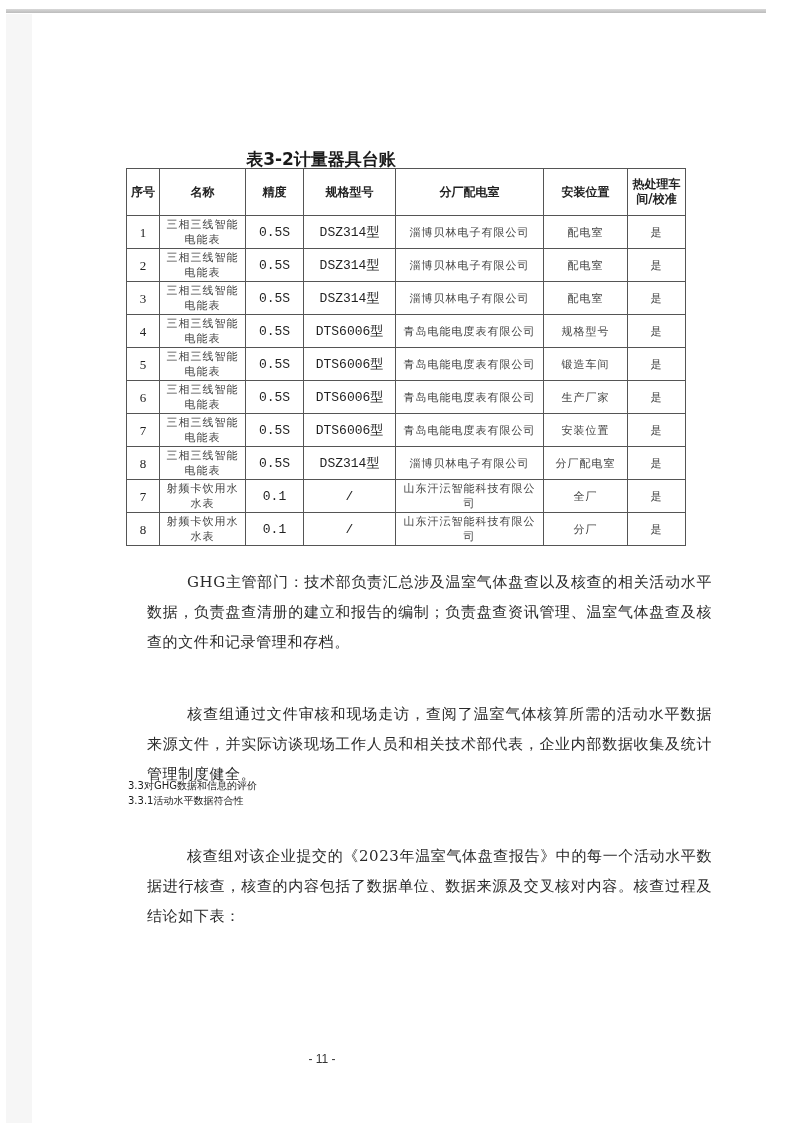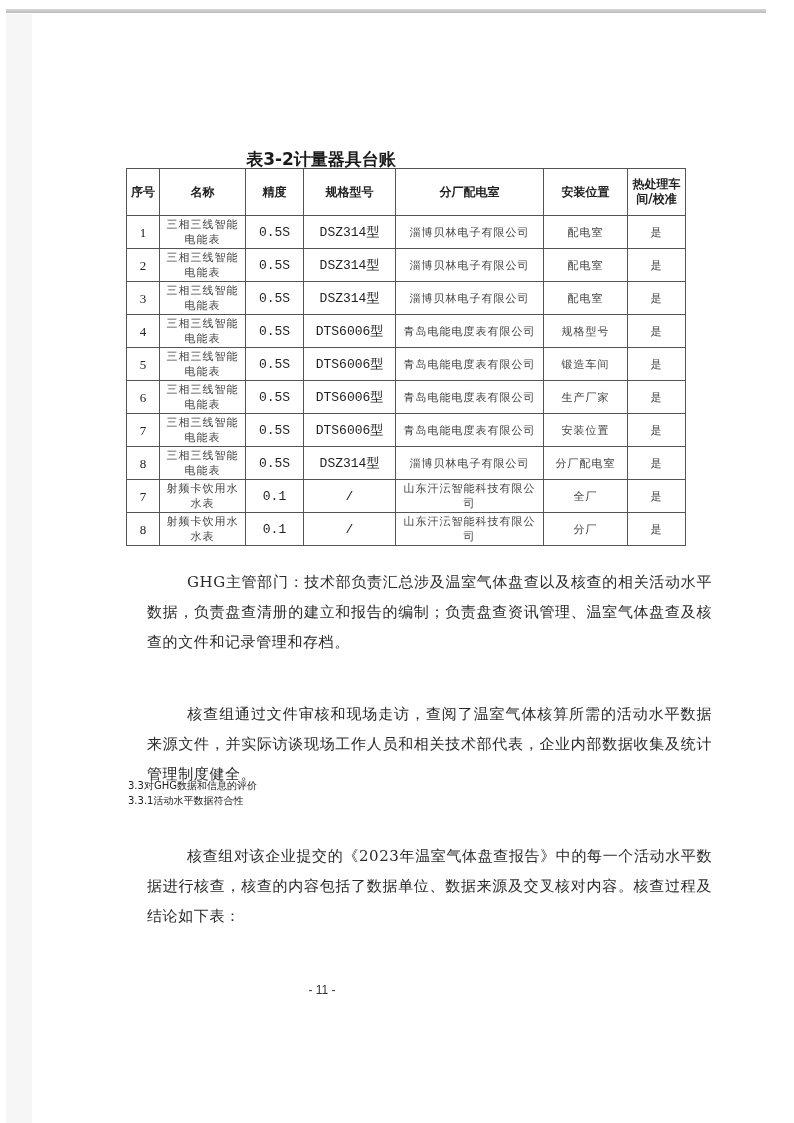--- a/index.html
+++ b/index.html
@@ -40,21 +40,21 @@
       position: absolute; left: 123px; width: 565px;
       font-size: 15px; line-height: 30px; color: #2a2a2a;
       text-align: justify; letter-spacing: 0.6px; margin-left: 24px;
     }
     .para .indent { display: inline-block; width: 40px; }
     .heading {
       position: absolute; left: 128px; font-size: 10px; color: #1a1a1a;
       font-family: "DejaVu Sans", "Liberation Sans", sans-serif;
     }
     .page-num {
-      position: absolute; left: 0; width: 644px; top: 983px; text-align: center;
+      position: absolute; left: 0; width: 644px; top: 1052px; text-align: center;
       font-size: 12px; font-family: "Liberation Sans", sans-serif; color: #333;
     }
   </style>
 </head>
 <body>
 
 <div class="top-rule"></div>
 <div class="left-strip"></div>
 
 <div class="table-title">表3-2计量器具台账</div>

